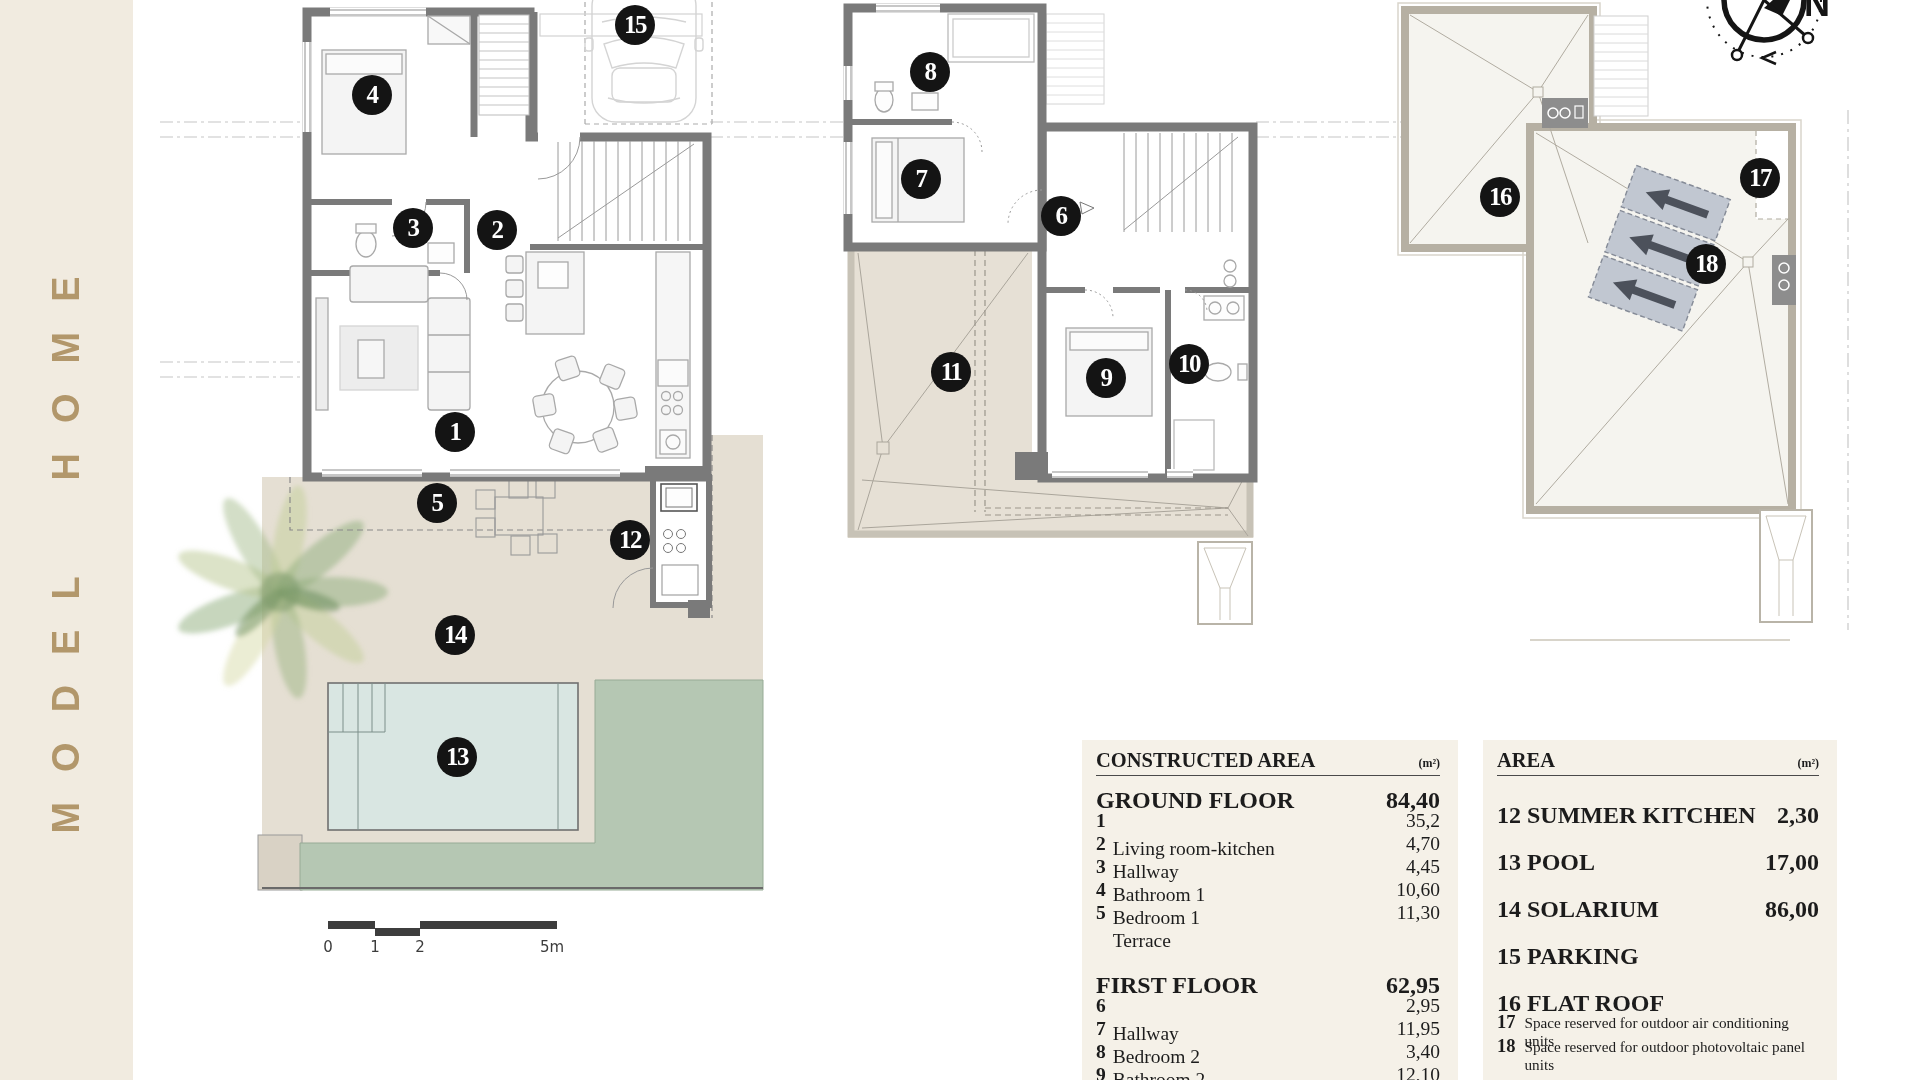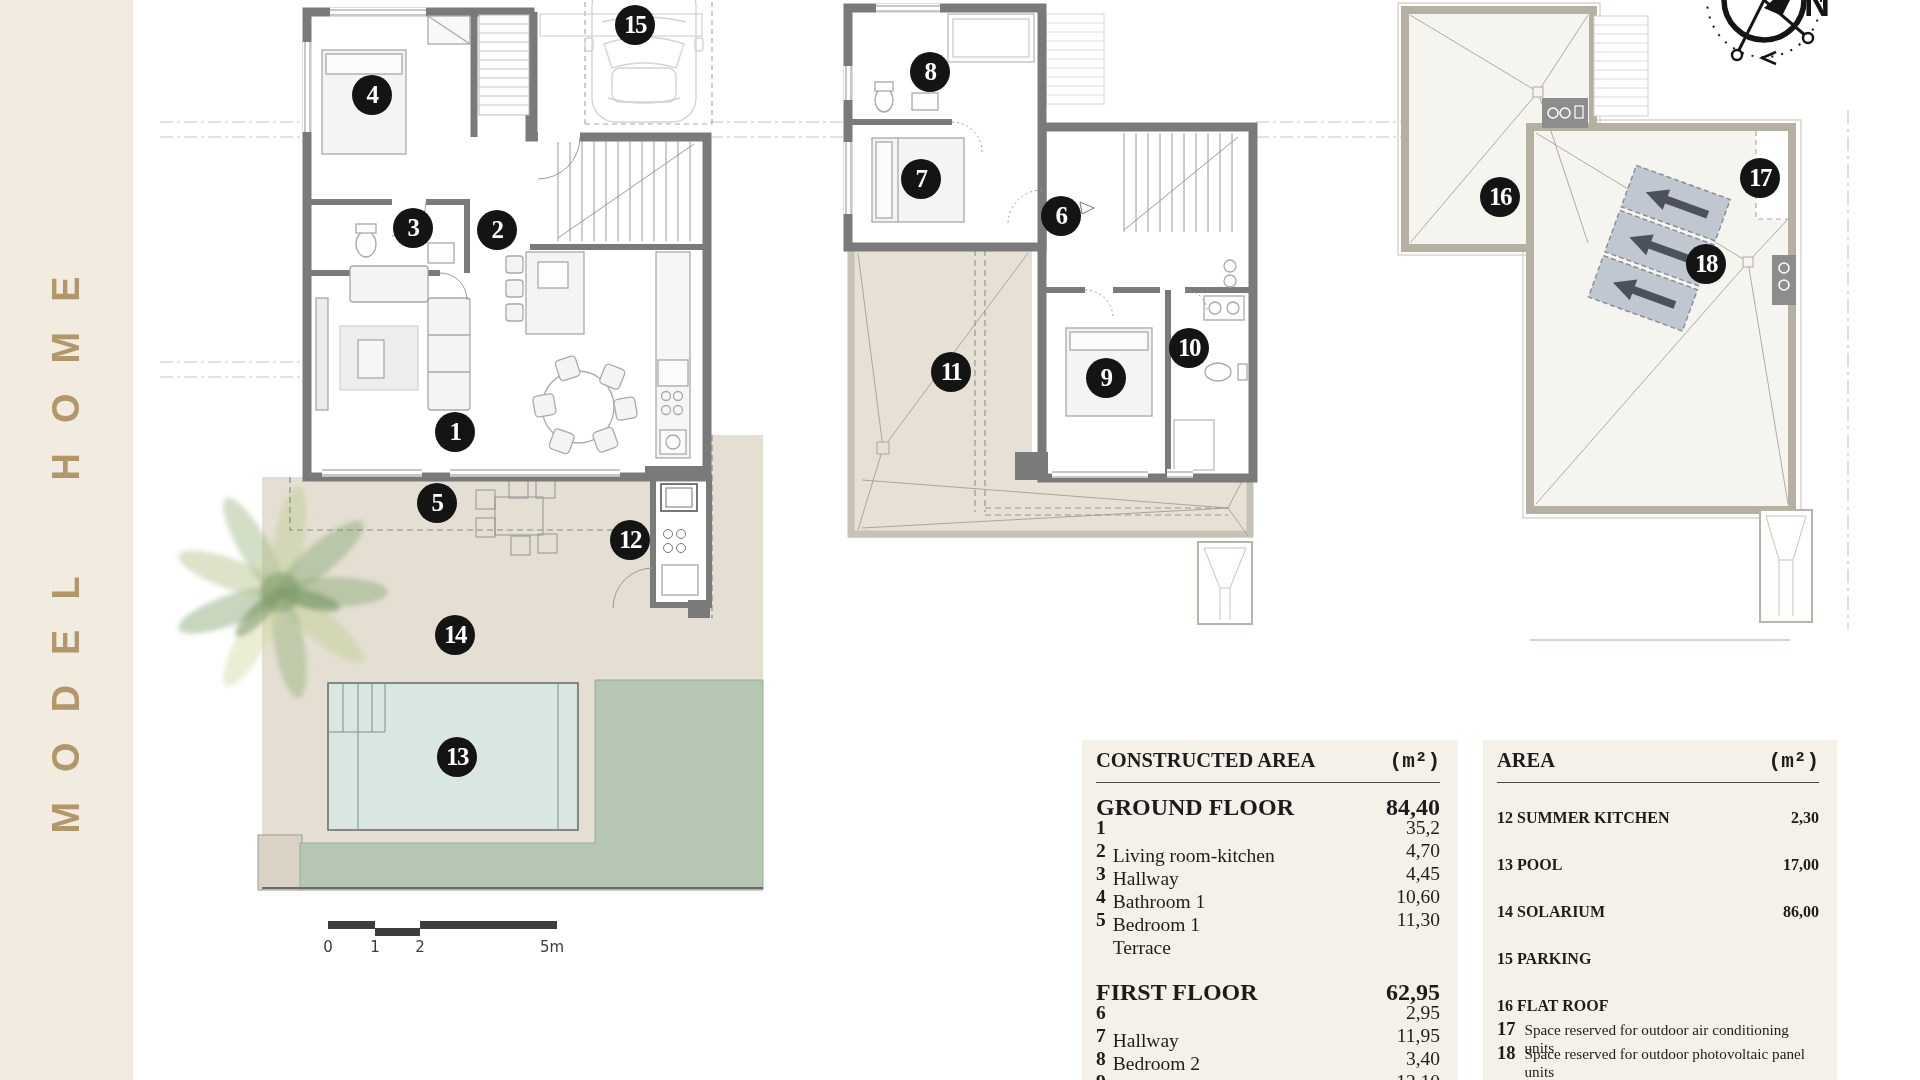--- a/index.html
+++ b/index.html
@@ -21,30 +21,30 @@
   .badge{position:absolute;width:40px;height:40px;border-radius:50%;background:#141414;
     color:#fff;display:flex;align-items:center;justify-content:center;
     font-size:25px;font-weight:700;letter-spacing:-1.5px;z-index:5;}
 
   
   .table{position:absolute;top:740px;background:#f5f1e8;padding:9px 18px 40px 14px;
     box-sizing:border-box;z-index:4;}
   #table-constructed{left:1082px;width:376px;height:400px;}
   #table-area{left:1483px;width:354px;height:400px;}
   .t-head{display:flex;justify-content:space-between;align-items:baseline;
-    font-weight:700;font-size:20.5px;padding-bottom:9px;border-bottom:1.5px solid #4a4a4a;}
-  .t-head .unit{font-size:21px;font-family:Liberation Mono, monospace;}
+    font-weight:700;font-size:20.5px;padding-bottom:3px;border-bottom:1.5px solid #4a4a4a;}
+  .t-head .unit{font-size:12px;}
   .sec-title{display:flex;justify-content:space-between;font-weight:700;font-size:24px;
     margin-top:11px;height:23px;}
   .sec-title.second{margin-top:47px;}
   .row{display:flex;font-size:19.5px;height:23px;}
   .row .num{font-weight:700;margin-right:7px;}
   .row .lbl{flex:1;margin-top:28px;}
   .row .val{}
-  .a-row{display:flex;justify-content:space-between;font-weight:700;font-size:16px;
+  .a-row{display:flex;justify-content:space-between;font-weight:700;font-size:24px;
     height:21px;margin-top:26px;}
   .a-row:first-of-type{margin-top:15px;}
   .note-row{display:flex;align-items:baseline;font-size:15.2px;height:23px;margin-top:1px;}
   .note-row .num{font-weight:700;font-size:18.5px;margin-right:9px;}
 </style>
 </head>
 <body>
 
 <div id="stage">
 
@@ -472,21 +472,21 @@
   <div id="badges-layer">
     <div class="badge" style="left:435px;top:412px">1</div>
     <div class="badge" style="left:477px;top:210px">2</div>
     <div class="badge" style="left:393px;top:208px">3</div>
     <div class="badge" style="left:352px;top:75px">4</div>
     <div class="badge" style="left:417px;top:483px">5</div>
     <div class="badge" style="left:1041px;top:196px">6</div>
     <div class="badge" style="left:901px;top:159px">7</div>
     <div class="badge" style="left:910px;top:52px">8</div>
     <div class="badge" style="left:1086px;top:358px">9</div>
-    <div class="badge" style="left:1169px;top:328px">10</div>
+    <div class="badge" style="left:1169px;top:344px">10</div>
     <div class="badge" style="left:931px;top:352px">11</div>
     <div class="badge" style="left:610px;top:520px">12</div>
     <div class="badge" style="left:437px;top:737px">13</div>
     <div class="badge" style="left:435px;top:615px">14</div>
     <div class="badge" style="left:615px;top:5px">15</div>
     <div class="badge" style="left:1480px;top:177px">16</div>
     <div class="badge" style="left:1740px;top:158px">17</div>
     <div class="badge" style="left:1686px;top:244px">18</div>
   </div>
 

